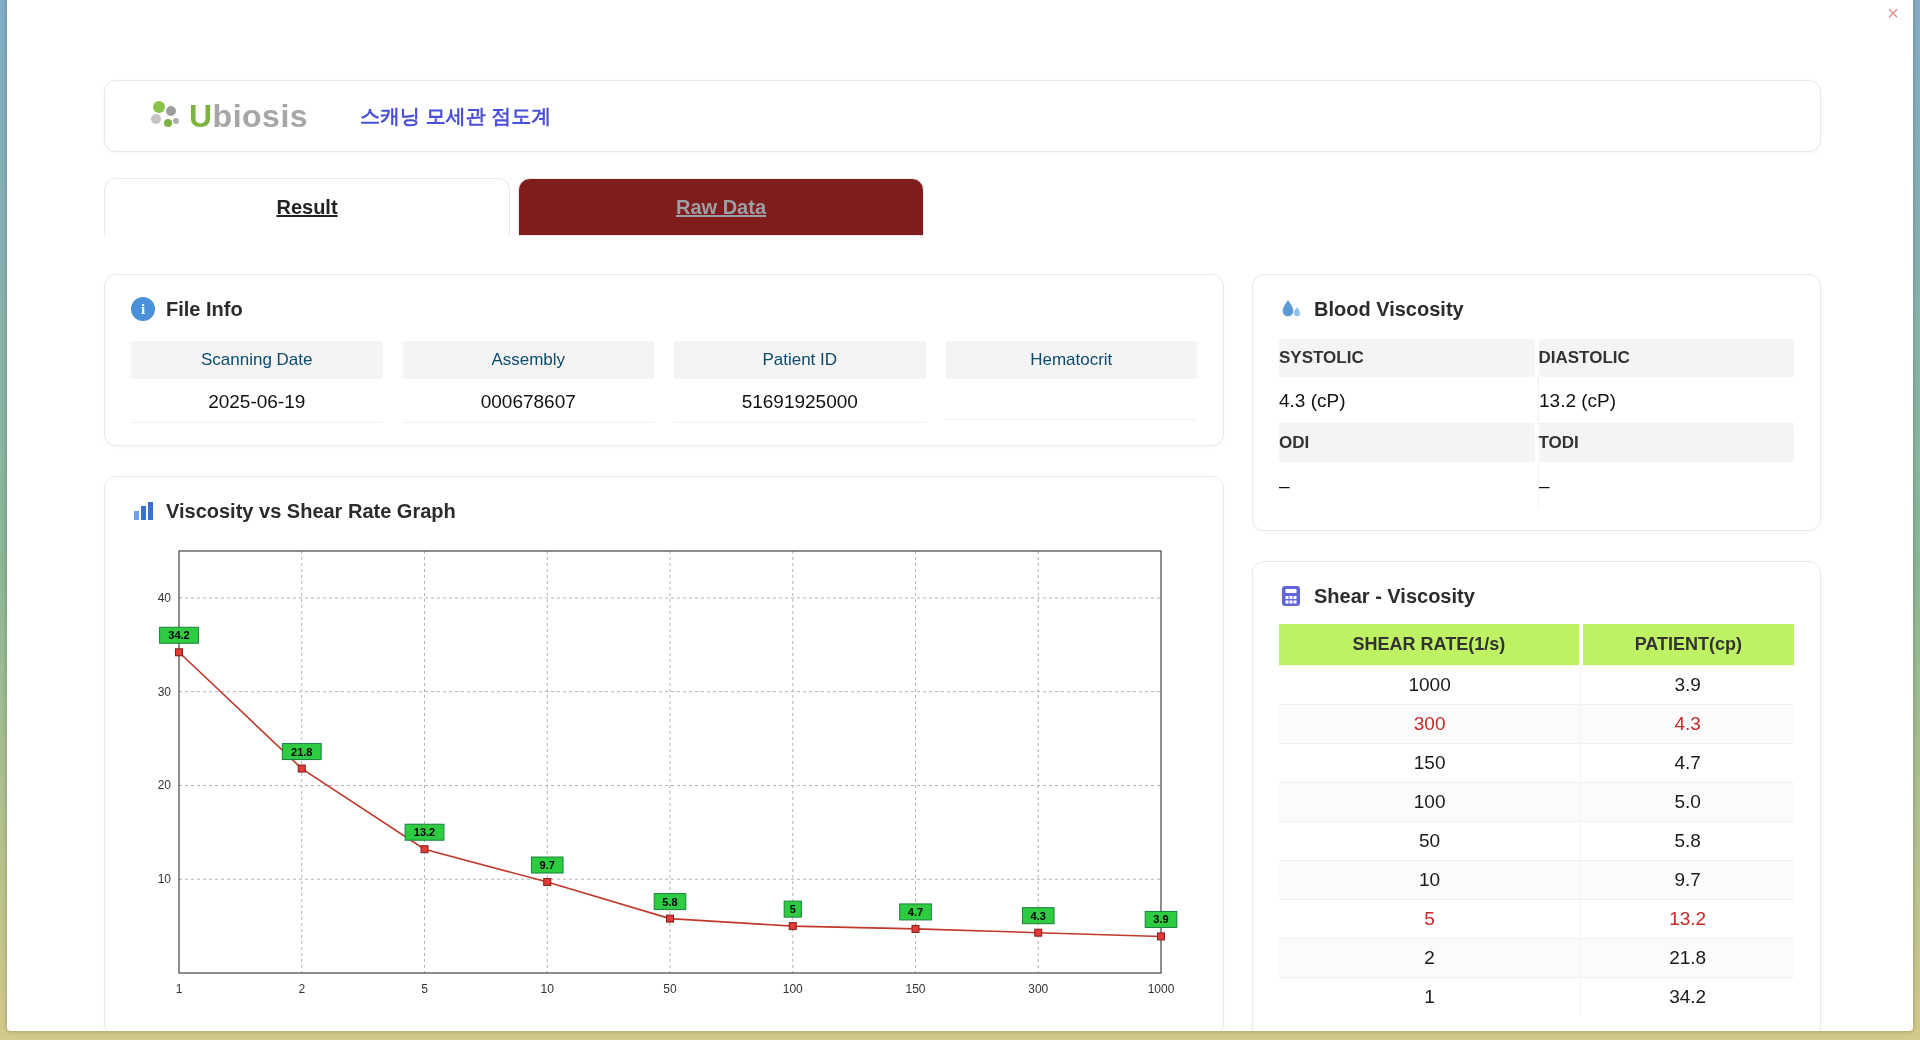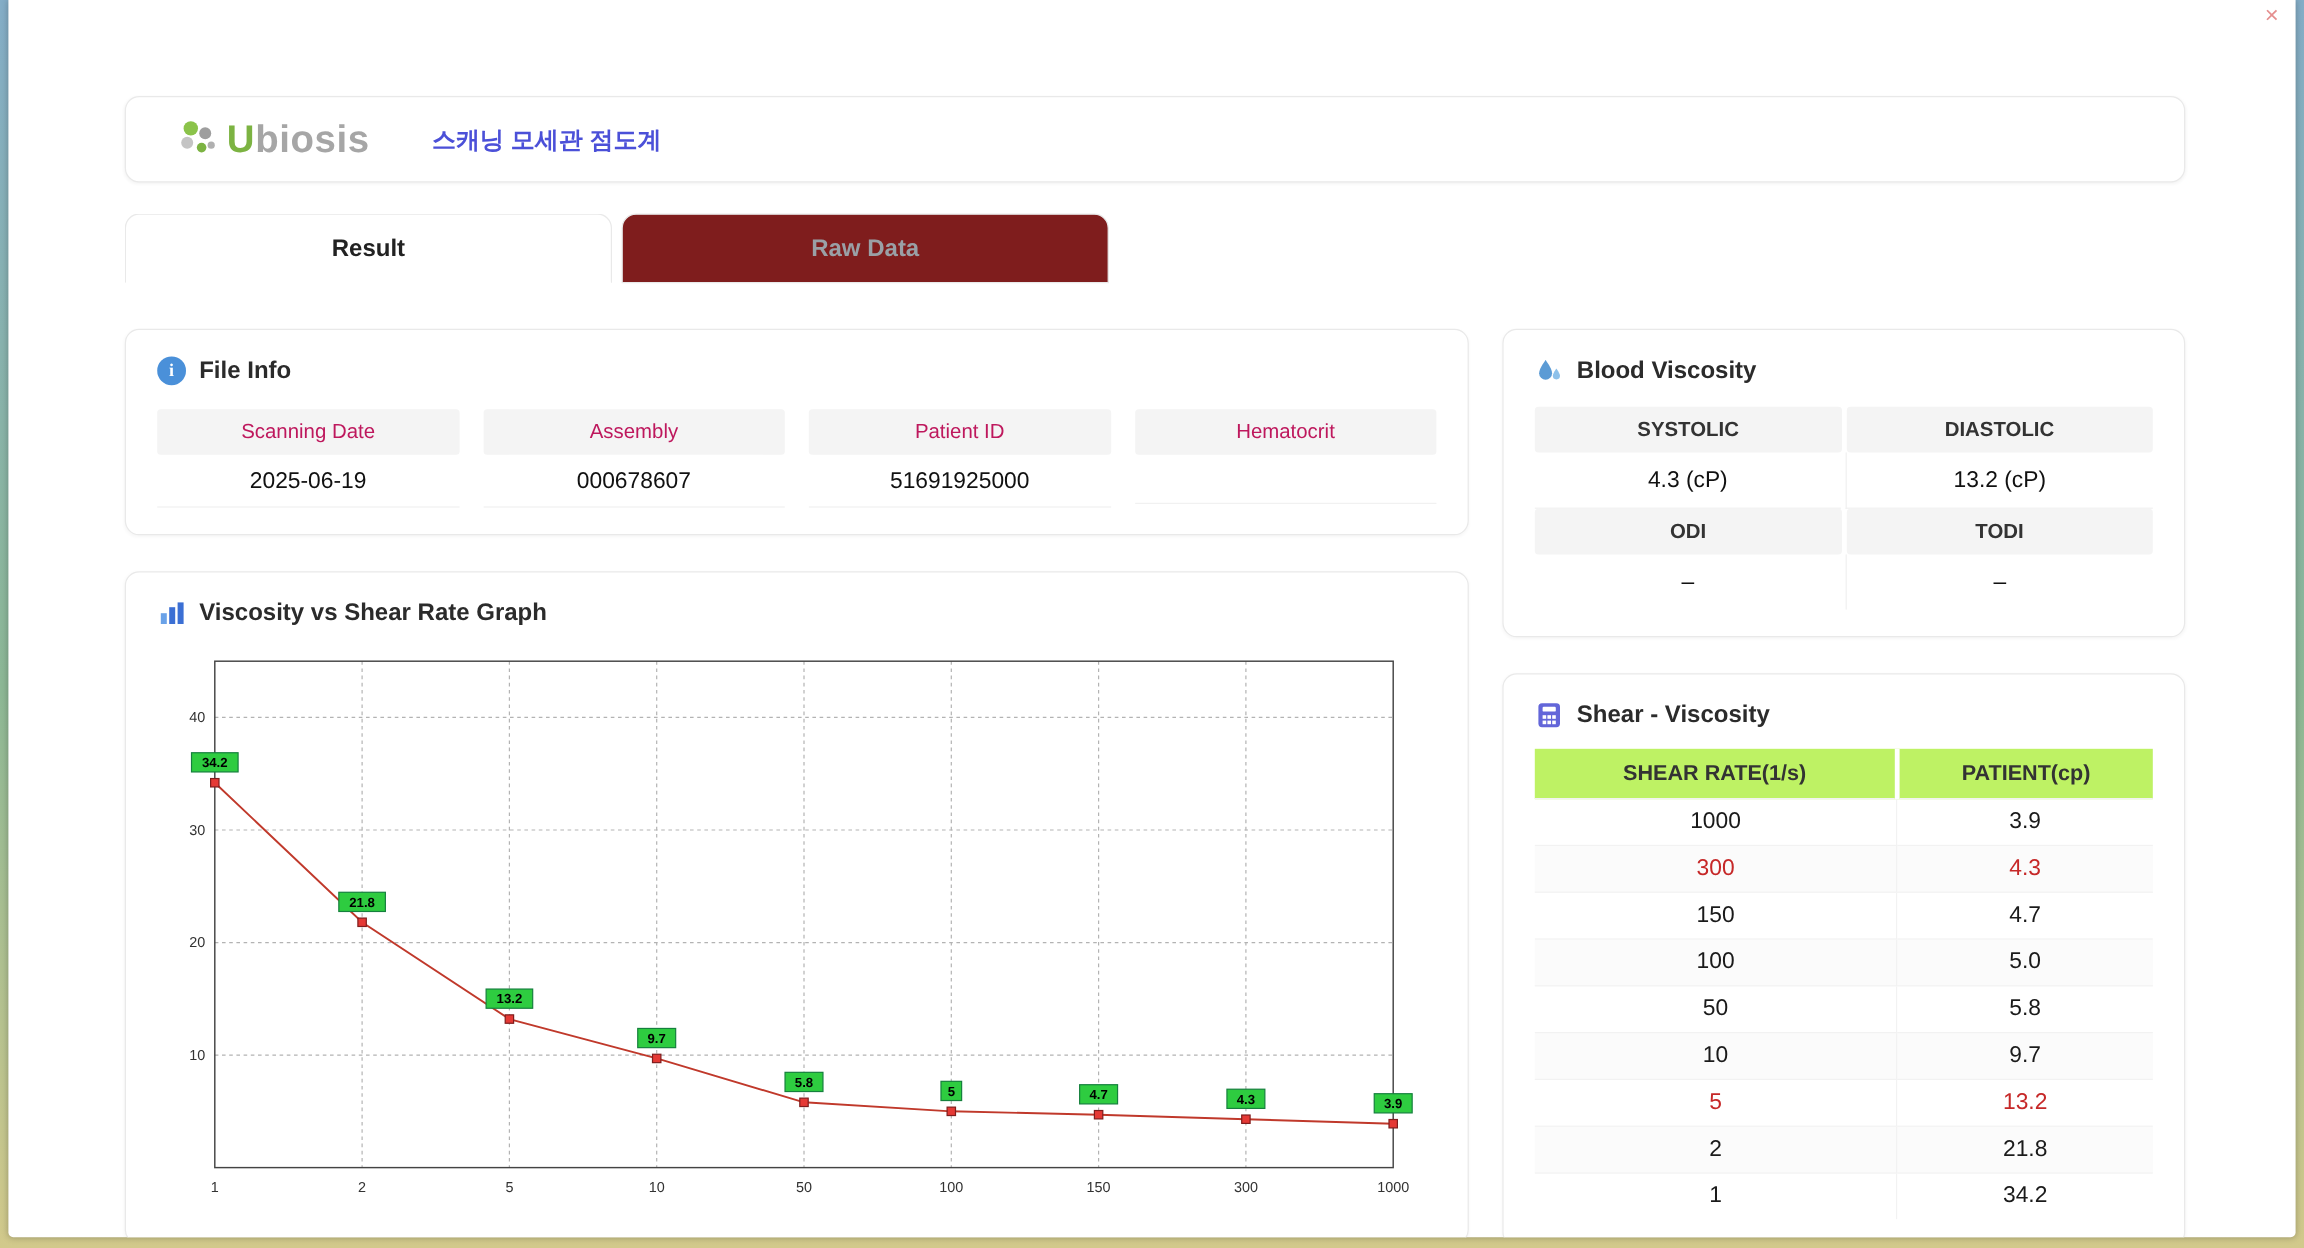--- a/index.html
+++ b/index.html
@@ -15,47 +15,47 @@
   .header-card { margin-top:80px; height:72px; border:1px solid #e9e9e9; border-radius:12px;
                  box-shadow:0 1px 3px rgba(0,0,0,.05); display:flex; align-items:center; padding:0 40px; background:#fff; }
   .logo { display:flex; align-items:center; gap:4px; }
   .logo-text { font-size:32px; font-weight:bold; letter-spacing:.5px; }
   .logo-u { color:#7cb342; }
   .logo-rest { color:#a6a6a6; font-weight:600; }
   .app-title { margin-left:52px; font-size:20px; font-weight:bold; color:#4b50d8; }
 
   .tabs { display:flex; margin-top:26px; gap:8px; }
   .tab { width:406px; height:58px; display:flex; align-items:center; justify-content:center;
-         font-size:20px; border:1px solid #e9e9e9; border-radius:12px 12px 0 0; cursor:pointer; }
+         font-size:20px; border:1px solid #e9e9e9; border-radius:12px 12px 0 0; cursor:pointer;text-decoration:underline; }
   .tab.active { background:#fff; border-bottom:1px solid #fff; color:#222; font-weight:bold; }
   .tab.inactive { background:#7f1d1d; color:#9aa0a6; font-weight:bold; }
 
   .content { display:flex; gap:28px; margin-top:38px; }
   .left-col { width:1120px; }
   .right-col { flex:1; }
 
   .card { border:1px solid #e9e9e9; border-radius:12px; background:#fff;
           box-shadow:0 1px 3px rgba(0,0,0,.04); padding:22px 26px; }
   .card-header { display:flex; align-items:center; gap:11px; font-size:20px; font-weight:bold; color:#2b2b2b; }
   .icon { display:inline-flex; align-items:center; justify-content:center; }
   .info-circle { width:24px; height:24px; border-radius:50%; background:#4a90d9; color:#fff;
                  font-size:15px; font-weight:bold; font-family:"Liberation Serif",serif; }
 
   .fields { display:flex; gap:20px; margin-top:20px; }
   .field { flex:1; }
-  .field-label { background:#f4f4f4; color:#be185d; text-align:center; padding:9px 0; font-size:17px; border-radius:3px; }
+  .field-label { background:#f4f4f4; color:#0c4a6e; text-align:center; padding:9px 0; font-size:17px; border-radius:3px; }
   .field-value { text-align:center; padding:12px 0 9px; font-size:19px; color:#111;
                  border-bottom:1px solid #f1f1f1; min-height:41px; }
 
   .graph-card { margin-top:30px; }
   .chart-wrap { margin-top:16px; }
 
   .bv-grid { margin-top:18px; }
   .bv-row { display:flex; gap:4px; }
-  .bv-cell { flex:1; text-align:center; }
+  .bv-cell { flex:1; text-align:left; }
   .bv-head { background:#f4f4f4; padding:9px 0; font-size:17px; color:#333; font-weight:600; border-radius:3px; }
   .bv-val { padding:13px 0 11px; font-size:19px; color:#111; border-bottom:1px solid #f0f0f0; }
   .bv-row.vals .bv-cell + .bv-cell { border-left:1px solid #f0f0f0; }
   .bv-row.vals:last-child .bv-val { border-bottom:none; }
 
   .sv-card { margin-top:30px; }
   .sv-table { width:100%; border-collapse:collapse; margin-top:16px; }
   .sv-table th { background:#bef264; font-size:18px; color:#333; padding:10px 0; font-weight:600; }
   .sv-table th + th { border-left:4px solid #fff; }
   .sv-table td { text-align:center; padding:8px 0; font-size:19px; color:#1a1a1a; border-top:1px solid #f2f2f2; }

